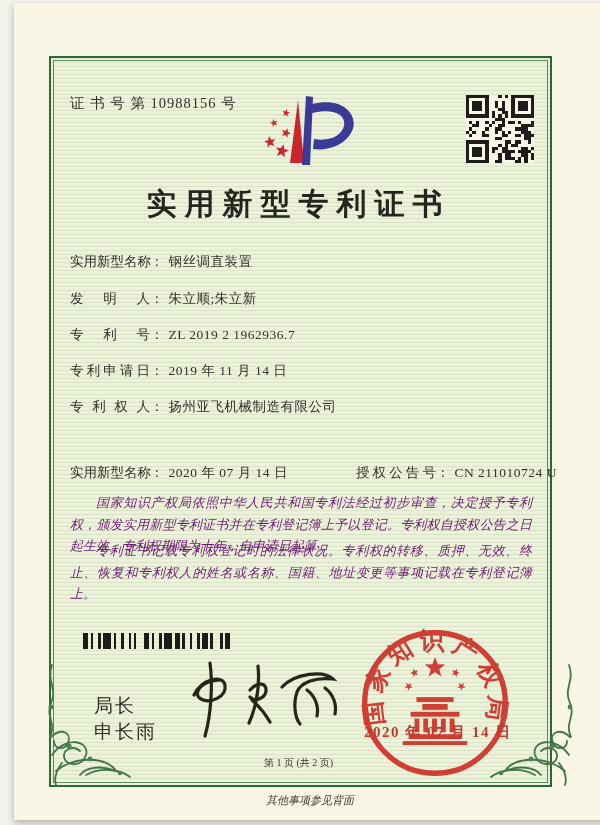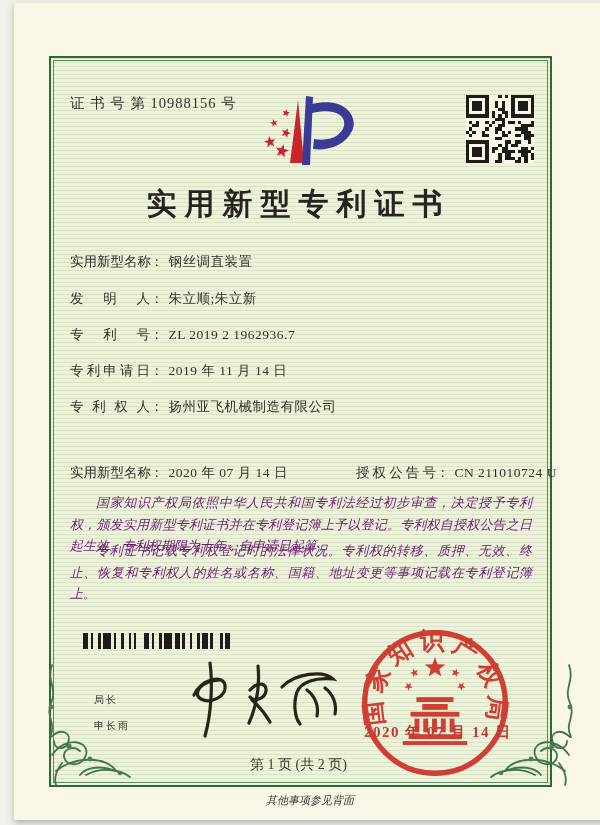--- a/index.html
+++ b/index.html
@@ -31,22 +31,22 @@
   .certno{left:56px;top:91px;font-size:14.5px;letter-spacing:1px;color:#33312a;}
   .title{left:35px;top:181px;width:499px;text-align:center;
          font-size:30px;font-weight:bold;letter-spacing:8px;color:#26241e;}
   .frow{left:56px;font-size:13.5px;color:#33312a;white-space:nowrap;}
   .flabel{display:inline-block;width:80px;text-align:justify;text-align-last:justify;vertical-align:bottom;}
   .fcolon{display:inline-block;}
   .fvalue{margin-left:5px;letter-spacing:.5px;text-align:right;}
   .grant2{margin-left:68px;}
   .para{left:56px;width:462px;font-size:13px;line-height:21.5px;
         text-align:justify;text-indent:2em;font-style:italic;color:#701a75;}
-  .signer{left:80px;font-size:10px;letter-spacing:2px;color:#2e2c26;}
-  .pagefoot{left:35px;top:753px;width:499px;text-align:center;font-size:14px;color:#3a382f;}
+  .signer{left:80px;font-size:19px;letter-spacing:2px;color:#2e2c26;}
+  .pagefoot{left:35px;top:753px;width:499px;text-align:center;font-size:10px;color:#3a382f;}
   .backnote{left:0;top:790px;width:592px;text-align:center;font-size:11px;font-style:italic;color:#3c3a30;}
   .sealdate{left:350px;top:720px;font-size:15px;font-weight:bold;letter-spacing:1.5px;z-index:6;}
   svg{display:block;}
   .seal-svg{opacity:.92;z-index:5;}
   .sig-svg{z-index:4;}
   .ornament{z-index:3;pointer-events:none;}
 </style>
 </head>
 <body>
 

